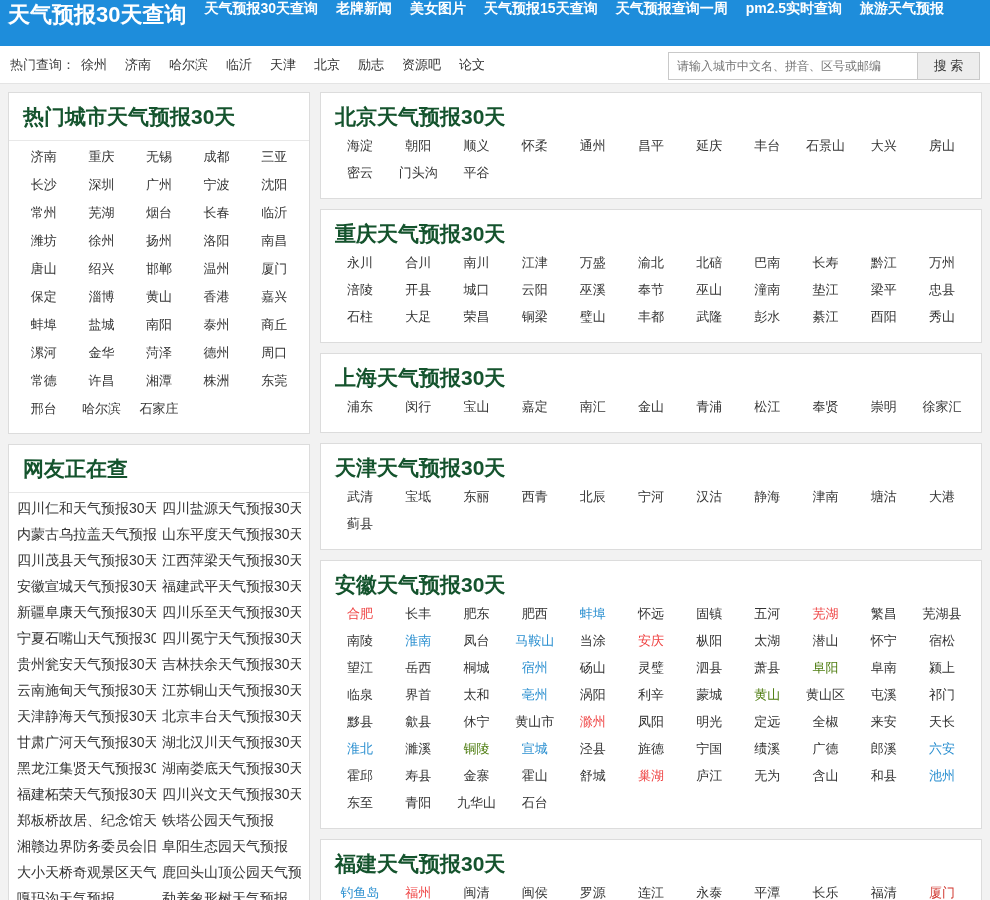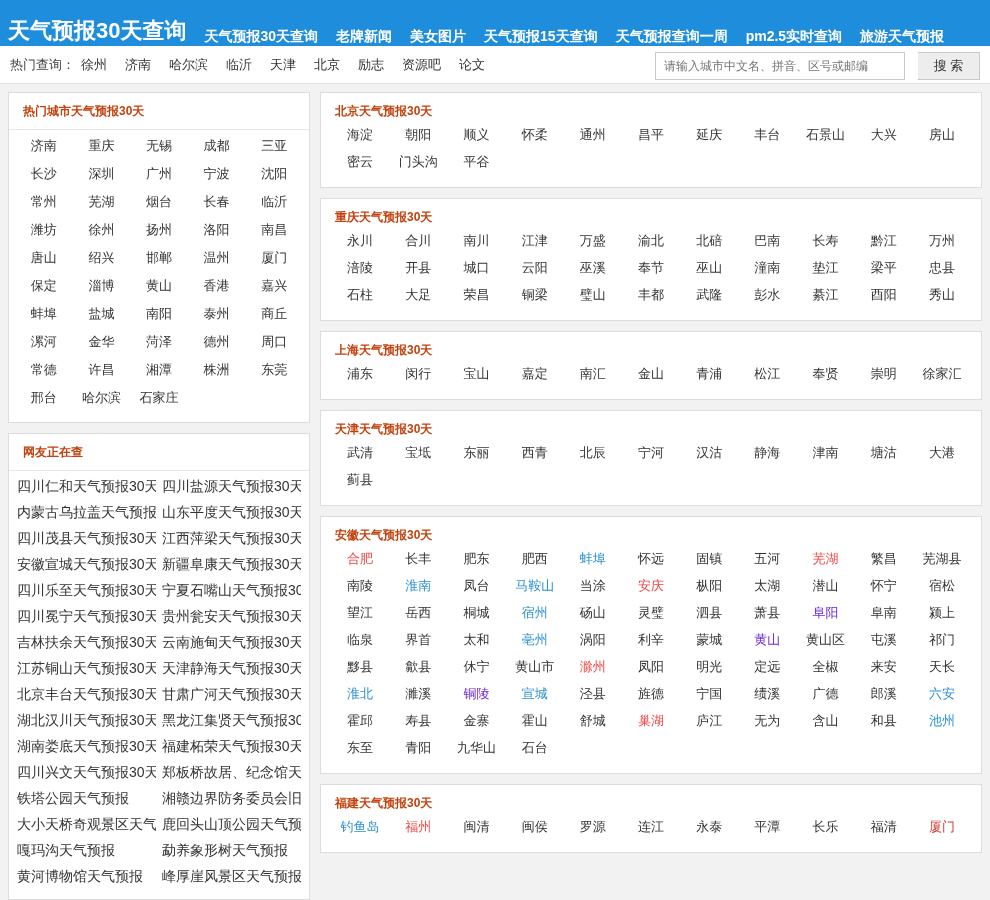--- a/index.html
+++ b/index.html
@@ -10,21 +10,21 @@
     font-size: 13px;
     color: #333;
   }
   .page { width: 990px; min-height: 900px; position: relative; background:#f2f2f2; }
 
   
   .topbar {
     background: #1e8ddb;
     height: 46px;
     display: flex;
-    align-items: flex-end;
+    align-items: flex-start;
     color: #fff;
     padding-left: 8px;
   }
   .logo {
     font-size: 22px;
     font-weight: bold;
     color: #fff;
     white-space: nowrap;
     letter-spacing: 0px;
     padding-right: 18px;
@@ -52,21 +52,20 @@
   }
   .hot-label { color: #444; margin-right: 6px; font-size: 13px; }
   .hotlinks { display: flex; gap: 18px; font-size: 13px; }
   .hotlinks a { color: #333; text-decoration: none; }
   .search-wrap {
     position: absolute;
     right: 10px;
     top: 6px;
     display: flex;
     height: 28px;
-    gap: 13px;
   }
   .search-input {
     width: 250px;
     height: 28px;
     border: 1px solid #c9c9c9;
     padding: 0 8px;
     font-size: 12px;
     color: #666;
     outline: none;
     font-family: "Liberation Sans", sans-serif;
@@ -93,23 +92,23 @@
   }
   .col-left { width: 302px; flex: none; }
   .col-right { flex: 1; }
 
   .panel {
     background: #fff;
     border: 1px solid #dcdcdc;
     margin-bottom: 10px;
   }
   .panel-title {
-    font-size: 12px;
+    font-size: 21px;
     font-weight: bold;
-    color: #c2410c;
+    color: #14532d;
     padding: 10px 14px 0 14px;
   }
   .panel-title.sep { border-bottom: 1px solid #e8e8e8; padding-bottom: 9px; }
 
   
   .hotcity-grid {
     display: grid;
     grid-template-columns: repeat(5, 1fr);
     padding: 4px 6px 12px 6px;
     row-gap: 4px;
@@ -150,21 +149,21 @@
   .region-grid a {
     display: block;
     text-align: center;
     color: #333;
     text-decoration: none;
     font-size: 13px;
     line-height: 26px;
   }
   .region-grid a.blue { color: #2a8fd0; }
   .region-grid a.green { color: #ef4444; }
-  .region-grid a.orange { color: #6d28d9; }
+  .region-grid a.orange { color: #4d7c0f; }
   .region-grid a.red { color: #d0342c; }
 </style>
 </head>
 <body>
 
 <div class="page">
 
   <div class="topbar">
     <div class="logo">天气预报30天查询</div>
     <div class="topnav" id="topnav">
@@ -258,39 +257,41 @@
       <div class="panel">
         <div class="panel-title sep">网友正在查</div>
         <div class="netizen-grid" id="netizen">
             <a href="#">四川仁和天气预报30天</a>
             <a href="#">四川盐源天气预报30天</a>
             <a href="#">内蒙古乌拉盖天气预报</a>
             <a href="#">山东平度天气预报30天</a>
             <a href="#">四川茂县天气预报30天</a>
             <a href="#">江西萍梁天气预报30天</a>
             <a href="#">安徽宣城天气预报30天</a>
+            <a href="#">福建武平天气预报30天</a>
             <a href="#">新疆阜康天气预报30天</a>
             <a href="#">四川乐至天气预报30天</a>
             <a href="#">宁夏石嘴山天气预报30</a>
             <a href="#">四川冕宁天气预报30天</a>
             <a href="#">贵州瓮安天气预报30天</a>
             <a href="#">吉林扶余天气预报30天</a>
             <a href="#">云南施甸天气预报30天</a>
             <a href="#">江苏铜山天气预报30天</a>
             <a href="#">天津静海天气预报30天</a>
             <a href="#">北京丰台天气预报30天</a>
             <a href="#">甘肃广河天气预报30天</a>
             <a href="#">湖北汉川天气预报30天</a>
             <a href="#">黑龙江集贤天气预报30</a>
             <a href="#">湖南娄底天气预报30天</a>
             <a href="#">福建柘荣天气预报30天</a>
             <a href="#">四川兴文天气预报30天</a>
             <a href="#">郑板桥故居、纪念馆天</a>
             <a href="#">铁塔公园天气预报</a>
             <a href="#">湘赣边界防务委员会旧</a>
+            <a href="#">阜阳生态园天气预报</a>
             <a href="#">大小天桥奇观景区天气</a>
             <a href="#">鹿回头山顶公园天气预</a>
             <a href="#">嘎玛沟天气预报</a>
             <a href="#">勐养象形树天气预报</a>
             <a href="#">黄河博物馆天气预报</a>
             <a href="#">峰厚崖风景区天气预报</a>
           </div>
       </div>
 
     </div>

